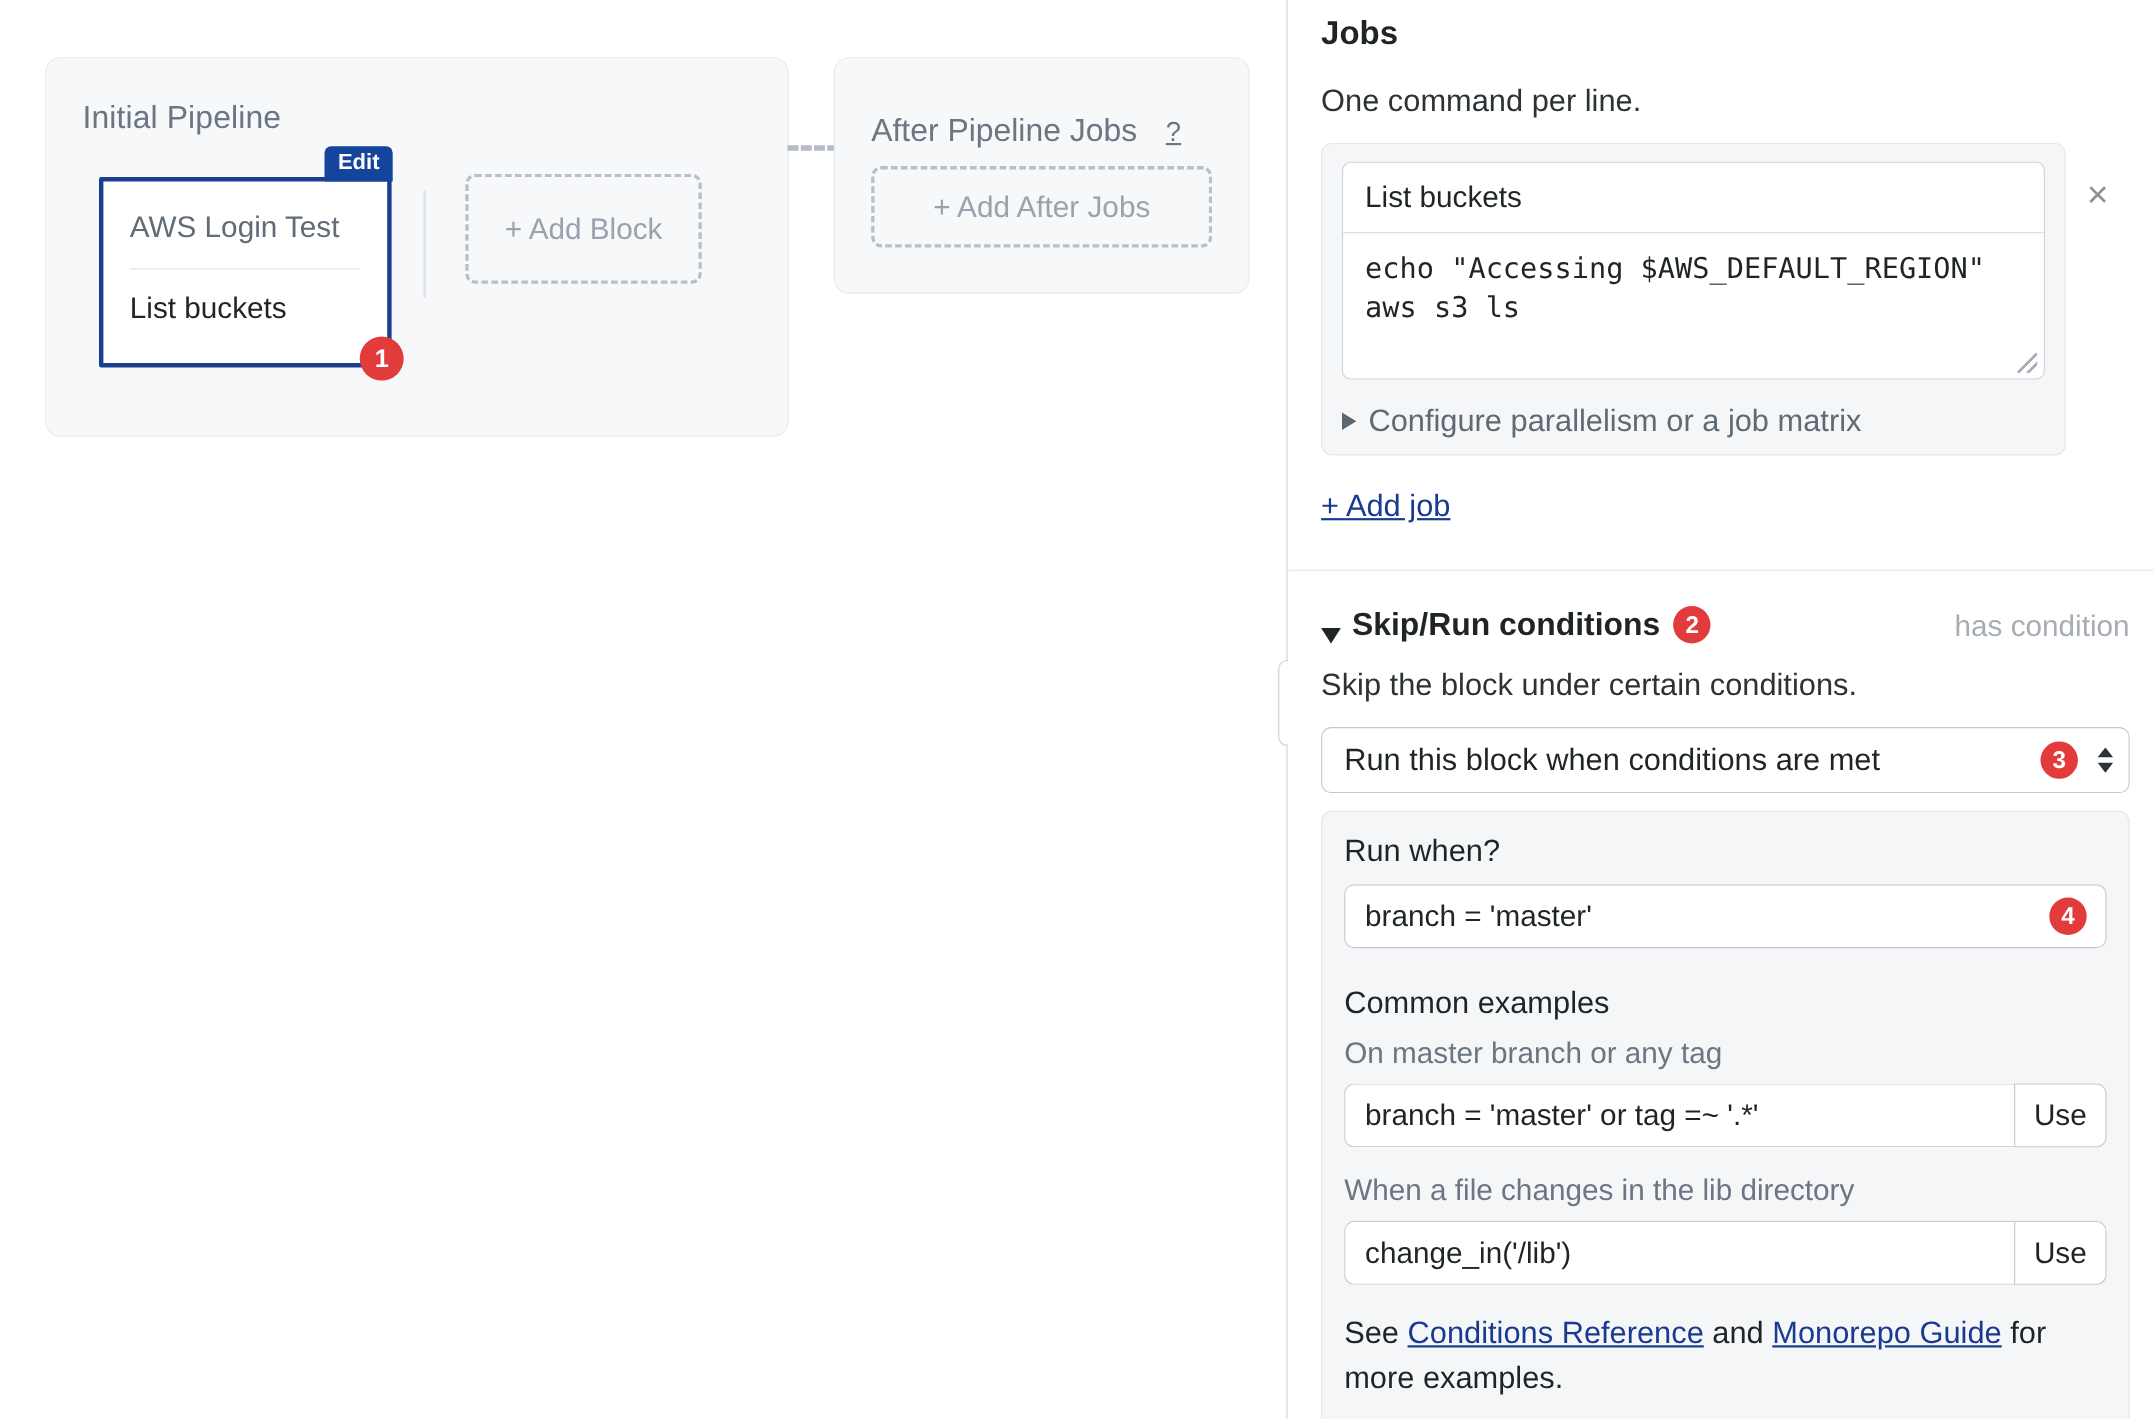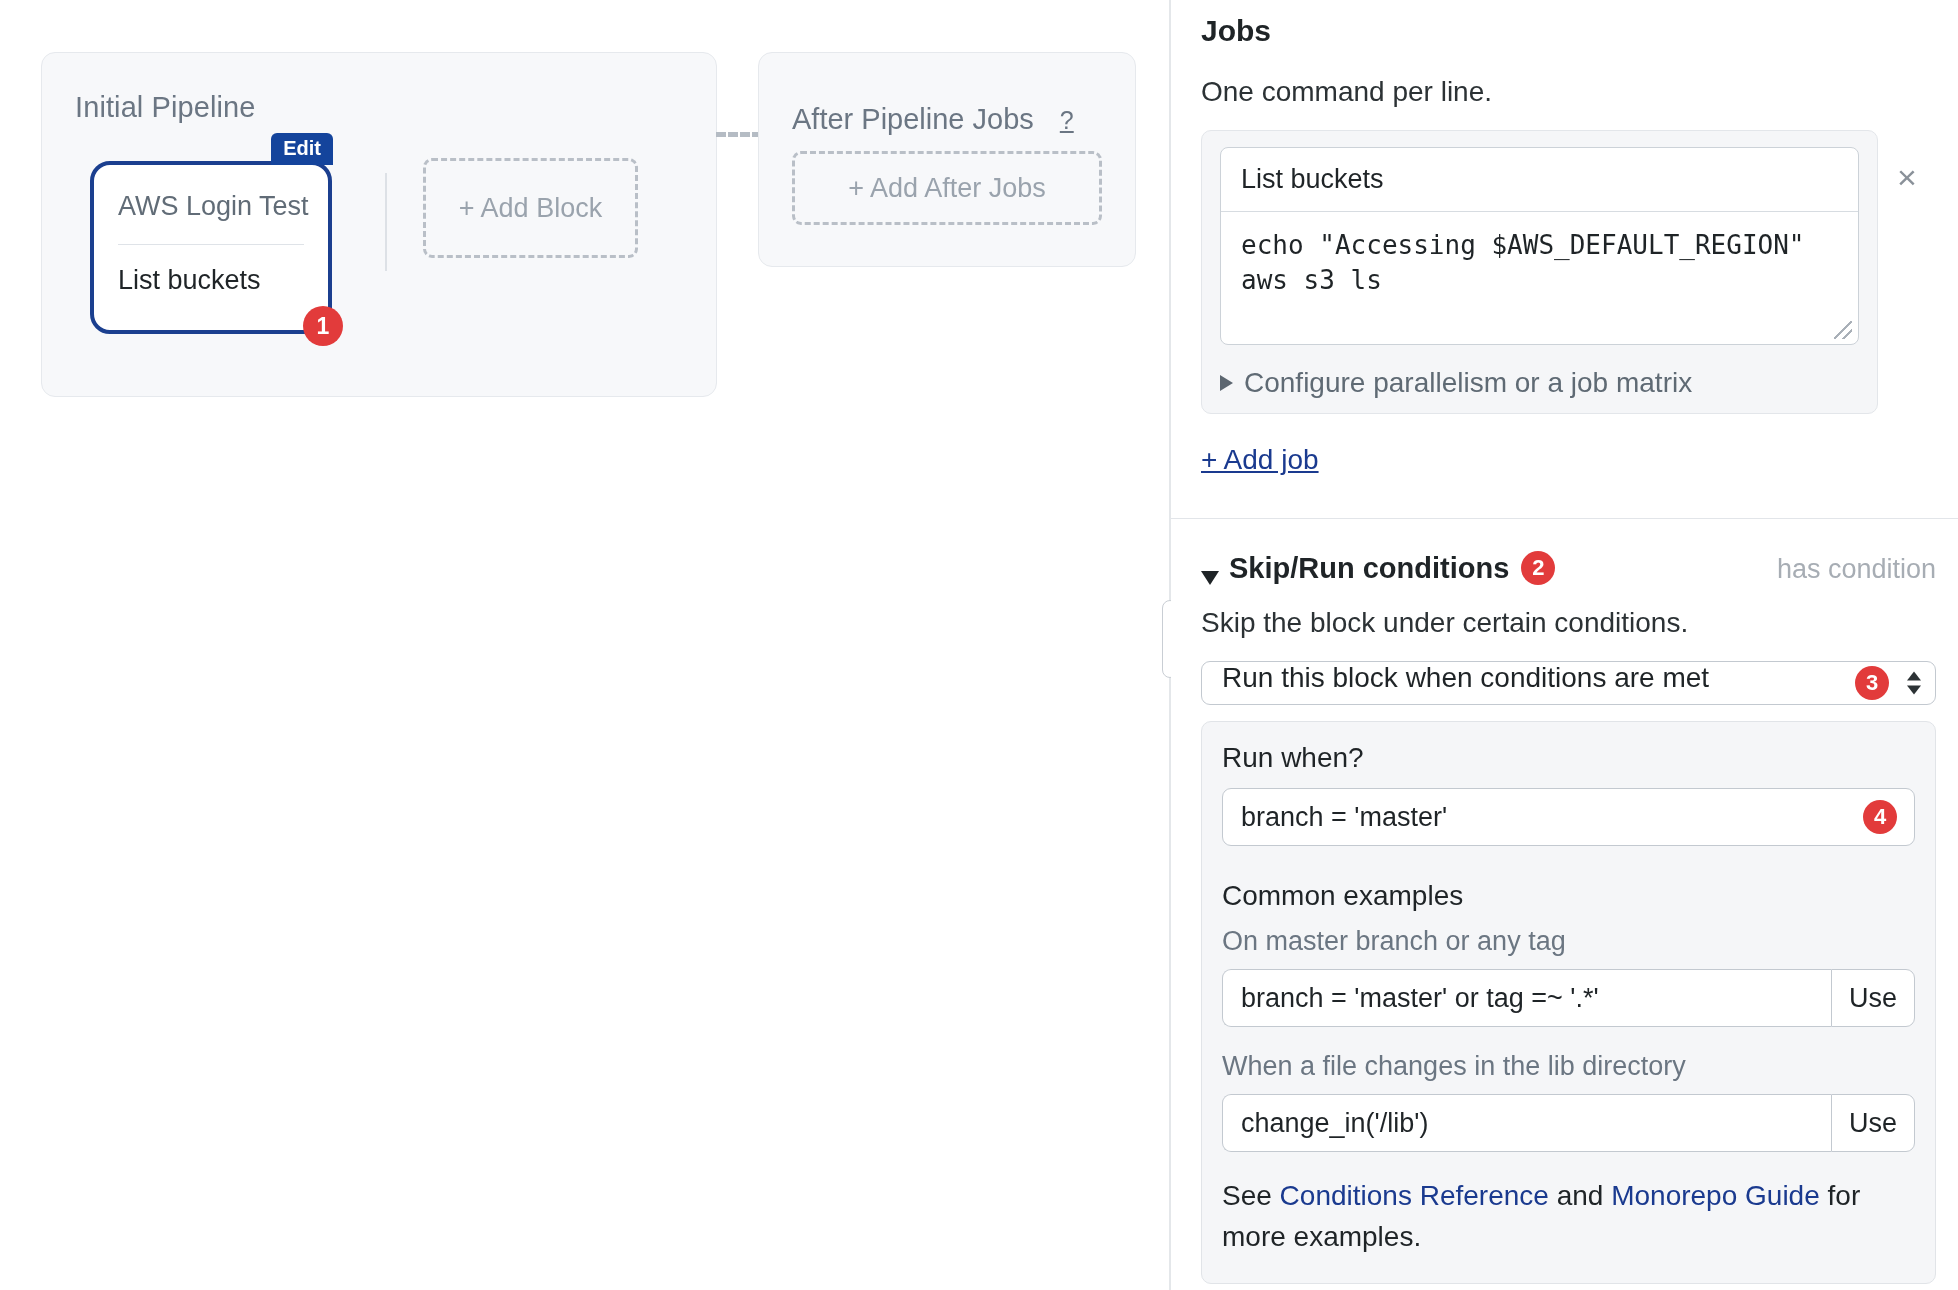--- a/index.html
+++ b/index.html
@@ -28,24 +28,24 @@
     border: 1px solid #e6e9ed;
     border-radius: 14px;
   }
   .group-title {
     position: absolute; left: 33px; top: 38px;
     font-size: 29px; color: #6b7683; letter-spacing: .1px;
     white-space: nowrap;
   }
   .block-card {
     position: absolute; left: 48px; top: 108px;
-    width: 242px; height: 173px;
+    width: 266px; height: 173px;
     background: #ffffff;
     border: 4px solid #1b3f8f;
-    border-radius: 20px;
+    border-radius: 2px;
   }
   .block-name {
     font-size: 27px; color: #616c77;
     padding: 26px 0 0 24px; white-space: nowrap;
   }
   .block-sep {
     margin: 22px 24px 0 24px; height: 1px; background: #dfe3e8;
   }
   .block-job {
     font-size: 27px; color: #1f2427;
@@ -220,22 +220,22 @@
   .has-cond {
     margin-left: auto; font-size: 27px; color: #a7adb4; white-space: nowrap;
   }
   .cond-sub { font-size: 28px; color: #2c3235; margin-bottom: 22px; }
 
   .select-box {
     position: relative;
     background: #ffffff;
     border: 1px solid #c3c9d0;
     border-radius: 9px;
-    height: 44px;
-    display: flex; align-items: flex-start;
+    height: 60px;
+    display: flex; align-items: center;
     padding: 0 52px 0 20px;
     font-size: 28px; color: #1f2427;
     cursor: pointer;
   }
   .badge-3 {
     position: absolute; right: 46px; top: 50%;
     transform: translateY(-50%);
     width: 34px; height: 34px; font-size: 22px;
   }
   .spin {
@@ -289,21 +289,21 @@
     background: #ffffff;
     border: 1px solid #c3c9d0;
     border-radius: 0 9px 9px 0;
     height: 58px;
     display: flex; align-items: center; justify-content: center;
     font-size: 27px; color: #1f2427; cursor: pointer;
   }
   .see-more {
     font-size: 28px; color: #1f2427; line-height: 1.45; margin-top: 16px;
   }
-  .see-more a { color: #1a3a8f; cursor: pointer; }
+  .see-more a { color: #1a3a8f; text-decoration: underline; cursor: pointer; }
 </style>
 </head>
 <body>
 
 <div class="app">
 
   <div class="canvas">
 
     <div class="pipeline-group">
       <div class="group-title">Initial Pipeline</div>

